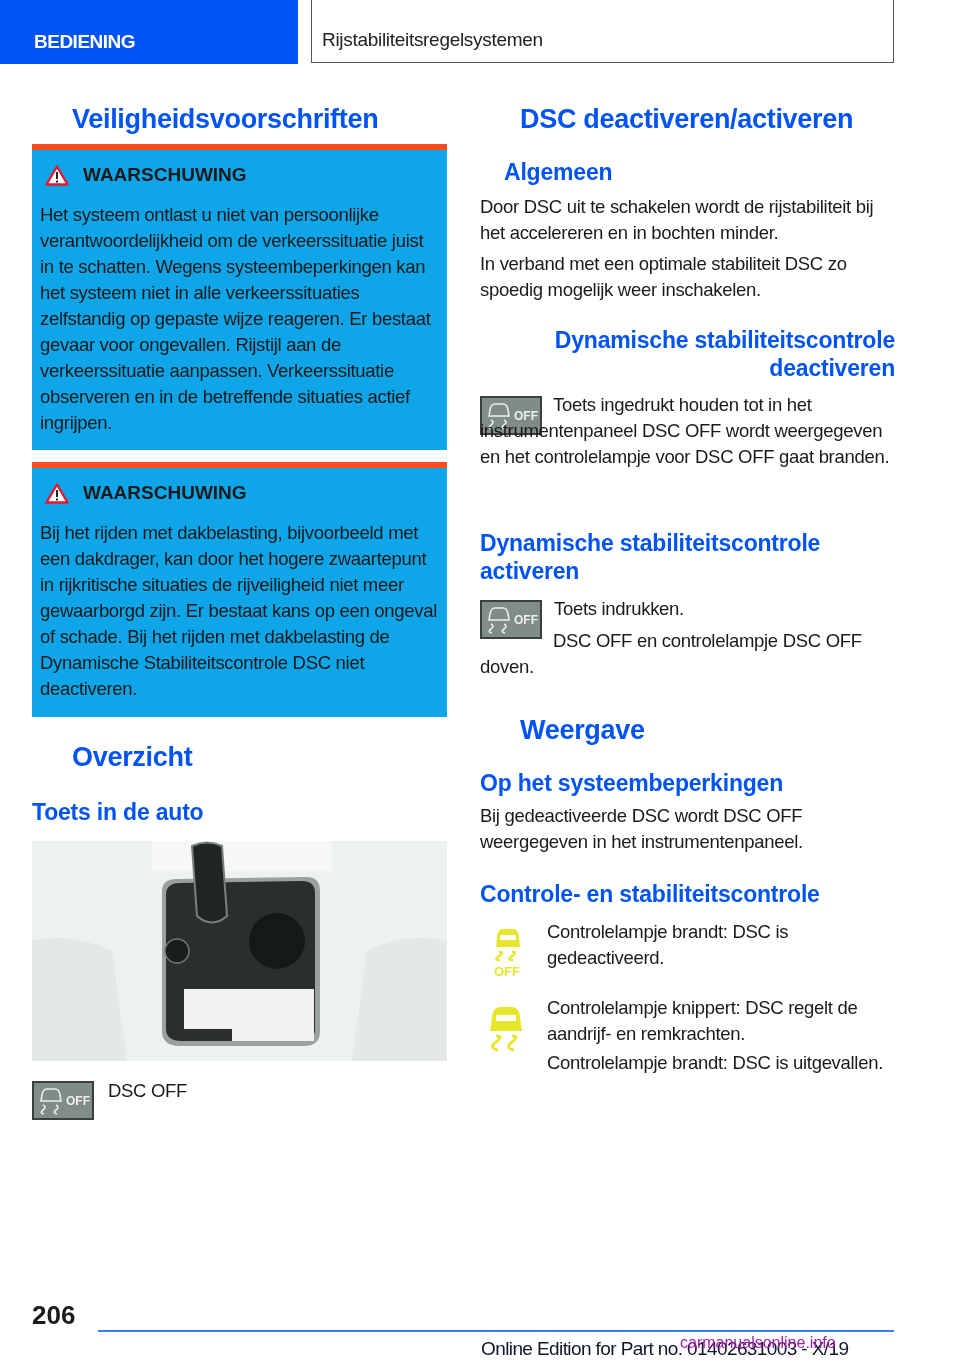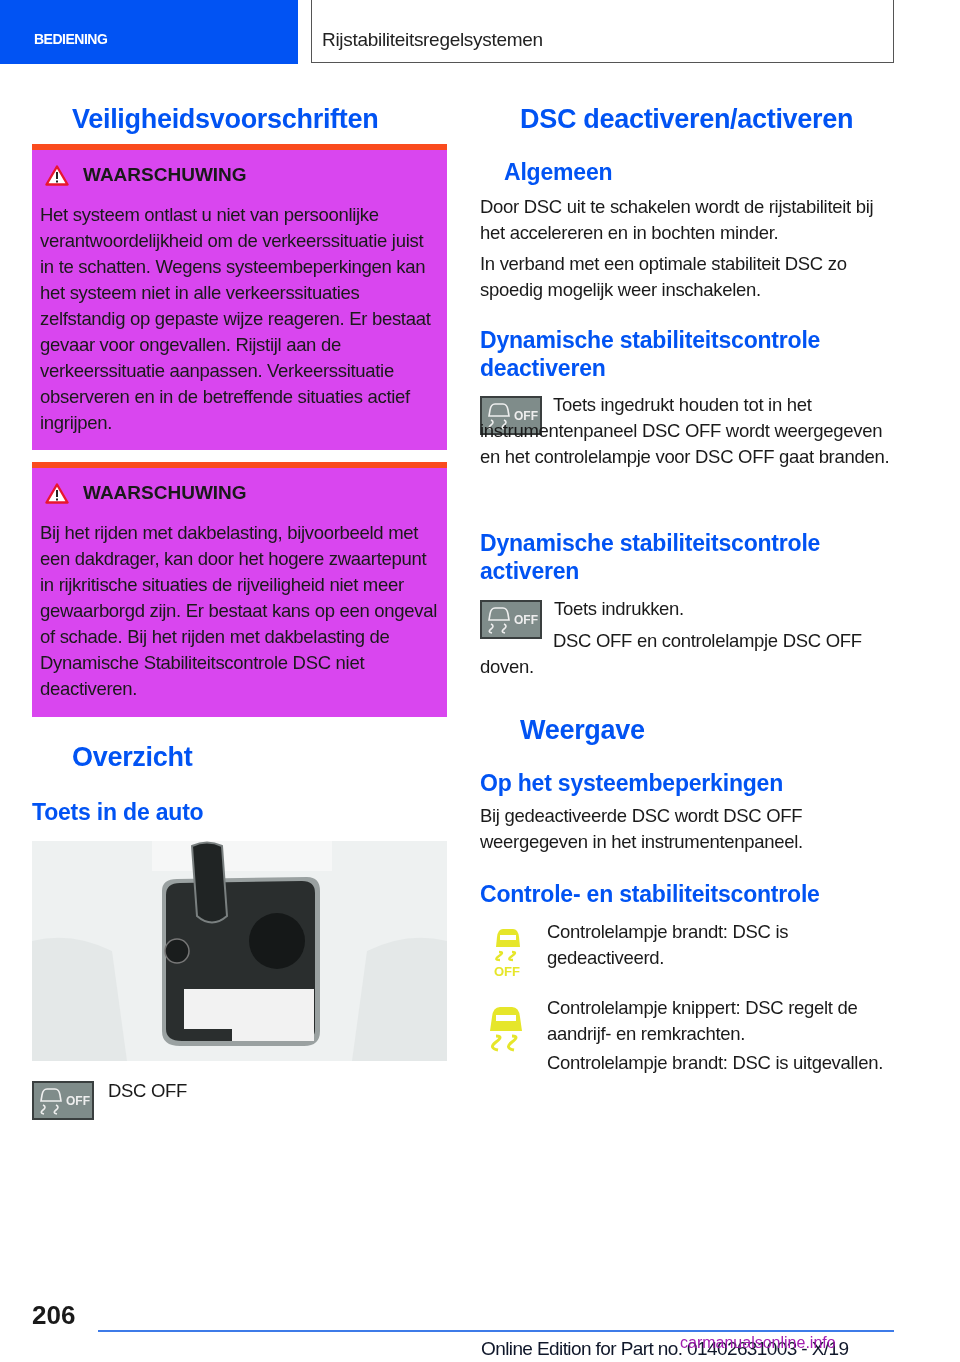--- a/index.html
+++ b/index.html
@@ -1,24 +1,24 @@
 <!DOCTYPE html>
 <html><head>
 <meta charset="utf-8">
 <style>
   html,body{margin:0;padding:0;background:#fff;}
   body{width:960px;height:1362px;position:relative;overflow:hidden;font-family:"Liberation Sans",sans-serif;color:#1a1a1a;}
   .hdr-left{position:absolute;left:0;top:0;width:298px;height:64px;background:#0153f3;}
-  .hdr-left span{position:absolute;left:34px;top:31px;color:#fff;font-weight:bold;font-size:14px;letter-spacing:-0.5px;}
+  .hdr-left span{position:absolute;left:34px;top:31px;color:#fff;font-weight:bold;font-size:19px;letter-spacing:-0.5px;}
   .hdr-right{position:absolute;left:311px;top:-2px;width:583px;height:65px;border:1px solid #555;border-top:none;box-sizing:border-box;}
   .hdr-right span{position:absolute;left:10px;top:31px;font-size:19px;color:#222;letter-spacing:-0.3px;}
   .h1{position:absolute;color:#0153f3;font-weight:bold;font-size:27px;letter-spacing:-0.3px;margin-left:40px;}
   .h2{position:absolute;color:#0153f3;font-weight:bold;font-size:23px;letter-spacing:-0.2px;line-height:28px;}
   .p{position:absolute;font-size:18.5px;line-height:26px;color:#1a1a1a;letter-spacing:-0.3px;}
-  .warn{position:absolute;left:32px;width:415px;background:#d946ef;border-top:6px solid #fa4b1e;box-sizing:border-box;padding:14px 8px 12px 8px;}
+  .warn{position:absolute;left:32px;width:415px;background:#0ea5e9;border-top:6px solid #fa4b1e;box-sizing:border-box;padding:14px 8px 12px 8px;}
   .warn-title{display:flex;align-items:center;font-weight:bold;font-size:19px;margin-left:5px;margin-bottom:4px;}
   .warn-title svg{margin-right:14px;}
   .warn-body{font-size:18.5px;line-height:26px;letter-spacing:-0.3px;margin-top:16px;}
   .dscbtn{position:absolute;width:62px;height:39px;background:#7f8c8a;border:2px solid #3a3f3f;box-sizing:border-box;}
   .lamp{position:absolute;}
   .photo{position:absolute;left:32px;top:841px;width:415px;height:220px;background:#f1f3f3;overflow:hidden;}
   .foot-num{position:absolute;left:32px;top:1300px;font-weight:bold;font-size:26px;}
   .foot-line{position:absolute;left:98px;top:1330px;width:796px;height:2px;background:#3d7be8;}
   .foot-txt{position:absolute;left:481px;top:1338px;font-size:19px;color:#0f172a;letter-spacing:-0.6px;}
   .foot-wm{position:absolute;left:680px;top:1334px;font-size:16px;color:#a21caf;}
@@ -85,21 +85,21 @@
       <text x="32" y="22" fill="#eee" font-size="12" font-family="Liberation Sans, sans-serif" font-weight="bold">OFF</text>
     </svg>
 </div>
 <div class="p" style="left:108px;top:1078px;">DSC OFF</div>
 
 <div class="h1" style="left:480px;top:104px;">DSC deactiveren/activeren</div>
 <div class="h2" style="left:480px;top:158px;margin-left:24px;">Algemeen</div>
 <div class="p" style="left:480px;top:194px;width:410px;">Door DSC uit te schakelen wordt de rijstabiliteit bij het accelereren en in bochten minder.</div>
 <div class="p" style="left:480px;top:251px;width:410px;">In verband met een optimale stabiliteit DSC zo spoedig mogelijk weer inschakelen.</div>
 
-<div class="h2" style="left:480px;top:326px;width:415px;">Dynamische stabiliteitscontrole deactiveren</div>
+<div class="h2" style="left:480px;top:326px;width:415px;text-align:right;">Dynamische stabiliteitscontrole deactiveren</div>
 <div class="dscbtn" style="left:480px;top:396px;">
   <svg width="58" height="35" viewBox="0 0 58 35">
       <path d="M8 12 Q9 6 13 6 L21 6 Q25 6 26 12 L27 18 L7 18 Z" fill="none" stroke="#eee" stroke-width="1.6"></path>
       <path d="M9 22 Q13 24 9 27 Q5 30 10 31 M22 22 Q26 24 22 27 Q18 30 23 31" fill="none" stroke="#eee" stroke-width="1.6"></path>
       <text x="32" y="22" fill="#eee" font-size="12" font-family="Liberation Sans, sans-serif" font-weight="bold">OFF</text>
     </svg>
 </div>
 <div class="p" style="left:480px;top:392px;width:410px;text-indent:73px;">Toets ingedrukt houden tot in het instrumentenpaneel DSC OFF wordt weergegeven en het controlelampje voor DSC OFF gaat branden.</div>
 
 <div class="h2" style="left:480px;top:529px;width:415px;">Dynamische stabiliteitscontrole activeren</div>

